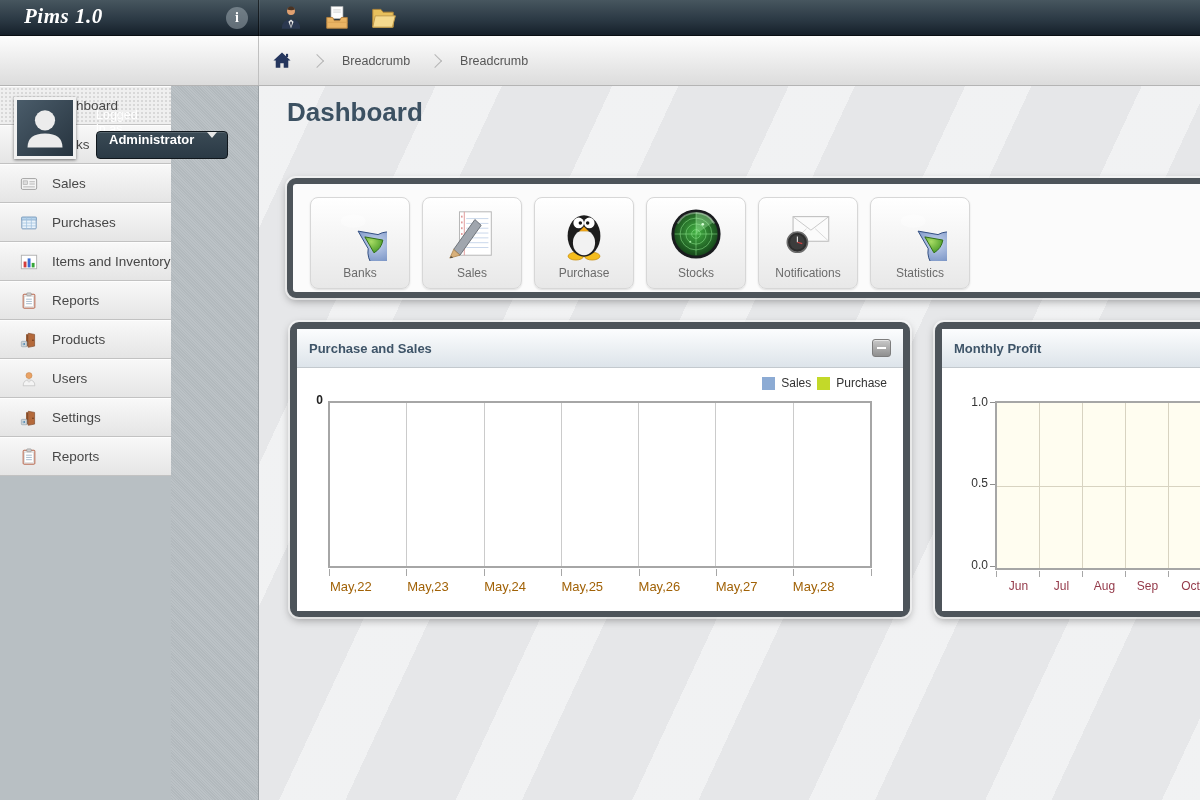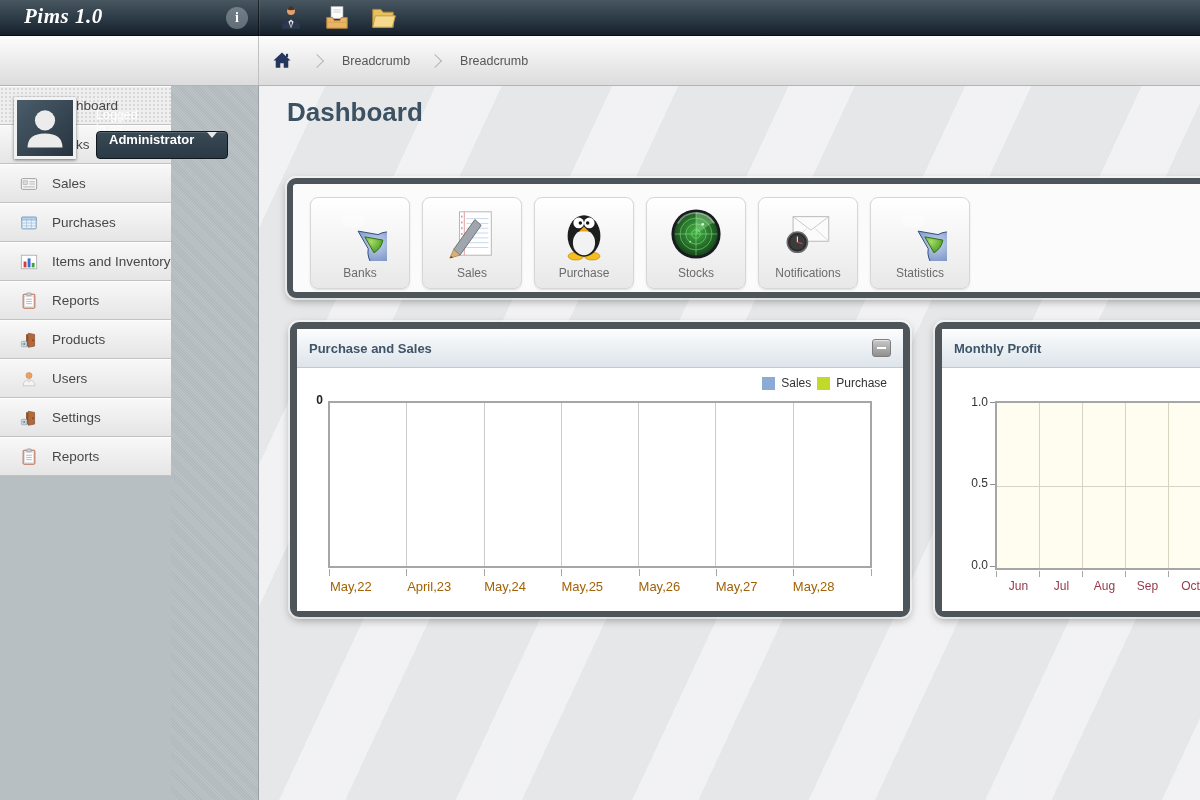--- a/index.html
+++ b/index.html
@@ -511,21 +511,21 @@
           <div class="col"></div>
         <div class="col"></div>
           <div class="col"></div>
         <div class="col"></div>
           <div class="col"></div>
         <div class="col"></div>
       </div>
       <div class="xticks1"></div>
       <div class="xlabels1">
         <span>May,22</span>
-        <span>April,23</span>
+        <span>May,23</span>
         <span>May,24</span>
         <span>May,25</span>
         <span>May,26</span>
         <span>May,27</span>
         <span>May,28</span>
       </div>
     </div>
   </div>
 
   <div class="panel mp">

